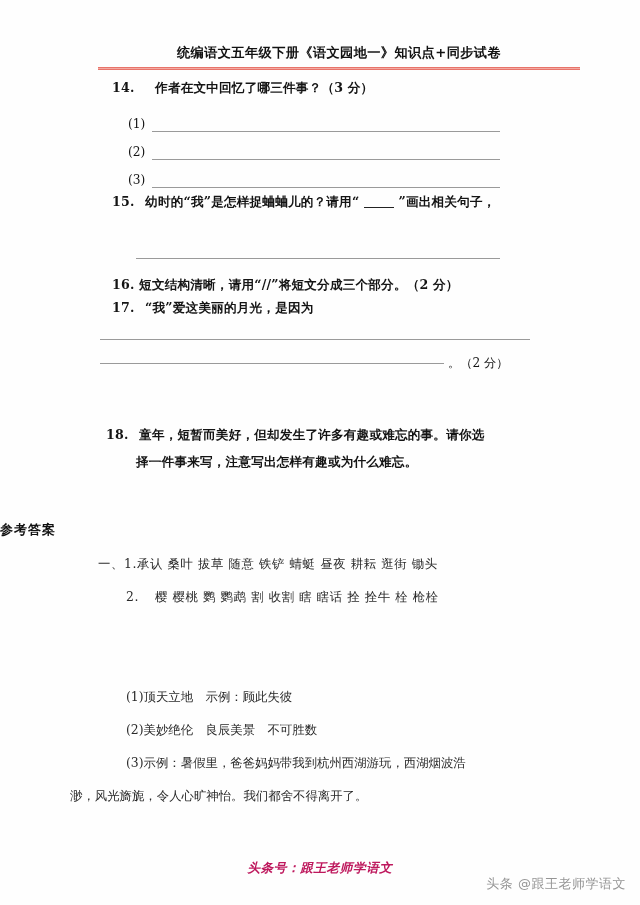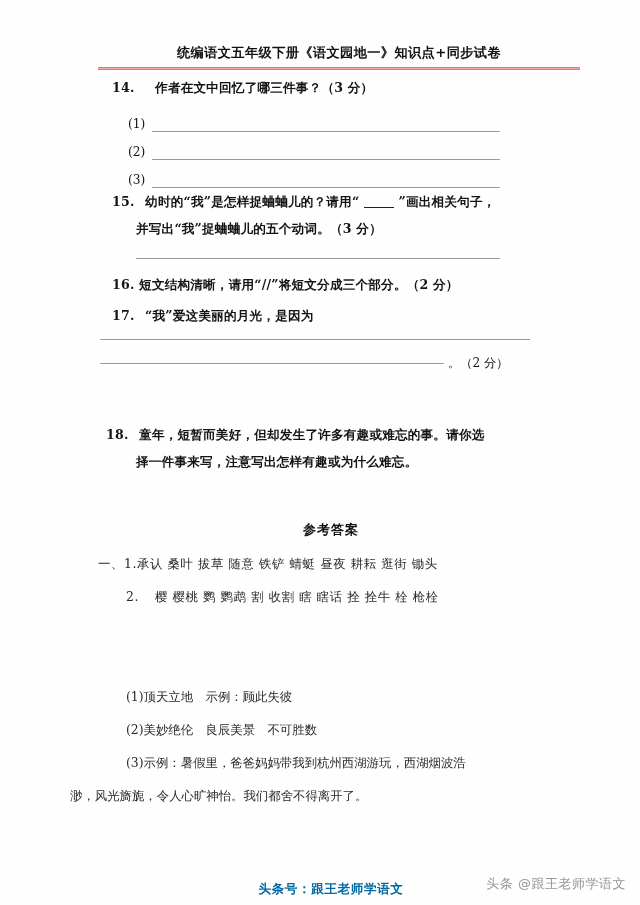--- a/index.html
+++ b/index.html
@@ -12,21 +12,20 @@
     height: 905px;
     position: relative;
     font-family: "DejaVu Serif", "Liberation Serif", serif;
     color: #1a1a1a;
     overflow: hidden;
   }
   .page {
     position: absolute;
     inset: 0;
     background: #fefefe;
-    padding-left: 11px;
   }
 
   
   .doc-header {
     position: absolute;
     left: 98px;
     top: 44px;
     width: 482px;
     text-align: center;
   }
@@ -99,21 +98,20 @@
     font-size: 13px;
     font-weight: bold;
     color: #111;
     white-space: nowrap;
   }
 
   
   .ans-title {
     position: absolute;
     width: 640px;
-    text-align: center;
     font-size: 13px;
     font-weight: bold;
     color: #111;
     letter-spacing: 1px;
   }
   .ans-line {
     position: absolute;
     font-size: 12.4px;
     color: #2a2a2a;
     white-space: nowrap;
@@ -176,29 +174,28 @@
 
   <div class="sub-label" style="left:128px; top:173px;">(3)</div>
   <div class="blank-rule" style="left:152px; top:187px; width:348px;"></div>
 
   <div class="qblock" style="left:112px; top:196px;">
     <span class="qnum">15.</span>
     <span style="margin-left:6px;">幼时的“我”是怎样捉蛐蛐儿的？请用“</span>
     <span class="inline-ul"></span>
     <span>”画出相关句子，</span>
   </div>
-  <div class="qblock" style="left:136px; top:223px;">并写出“我”捉蛐蛐儿的五个动词。（3 分）</div>
   <div class="blank-rule" style="left:136px; top:258px; width:364px;"></div>
 
   <div class="qblock" style="left:112px; top:279px;">
     <span class="qnum">16.</span>
     <span style="margin-left:0;">短文结构清晰，请用“//”将短文分成三个部分。（2 分）</span>
   </div>
 
-  <div class="qblock" style="left:112px; top:310px;">
+  <div class="qblock" style="left:112px; top:302px;">
     <span class="qnum">17.</span>
     <span style="margin-left:6px;">“我”爱这美丽的月光，是因为</span>
   </div>
   <div class="blank-rule" style="left:100px; top:339px; width:430px;"></div>
   <div class="blank-rule" style="left:100px; top:363px; width:344px;"></div>
   <div class="sub-label" style="left:448px; top:355px;">。（2 分）</div>
 
 
   <div class="qblock" style="left:106px; top:429px;">
     <span class="qnum">18.</span>
@@ -224,16 +221,16 @@
 
   <div class="ans-line" style="left:126px; top:722px;">
     <span>(2)</span><span>美妙绝伦　良辰美景　不可胜数</span>
   </div>
 
   <div class="ans-line" style="left:126px; top:755px;">
     <span>(3)</span><span>示例：暑假里，爸爸妈妈带我到杭州西湖游玩，西湖烟波浩</span>
   </div>
   <div class="ans-line" style="left:70px; top:788px;">渺，风光旖旎，令人心旷神怡。我们都舍不得离开了。</div>
 
-  <div class="footer-red" style="top: 881px; color: #0369a1;">头条号：跟王老师学语文</div>
+  <div class="footer-red" style="top: 860px; color: #be185d; font-style: italic;">头条号：跟王老师学语文</div>
   <div class="watermark">头条 @跟王老师学语文</div>
 
 </div>
 
 </body></html>

